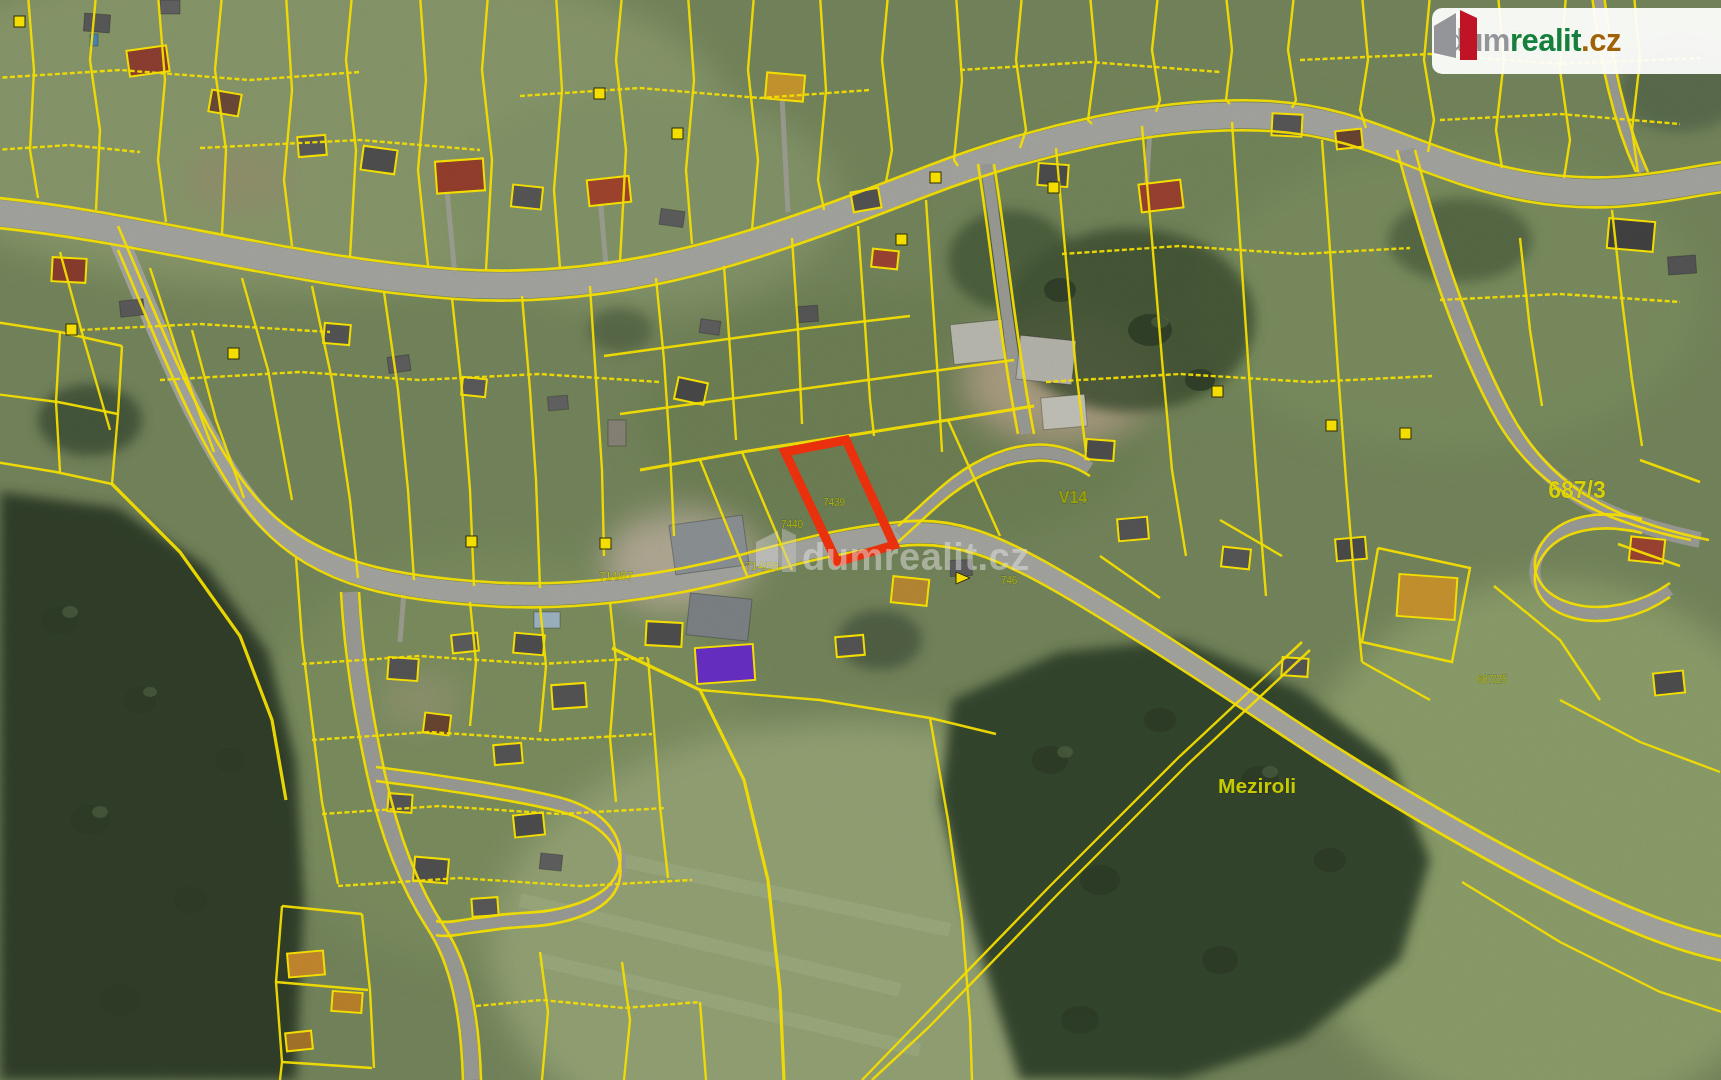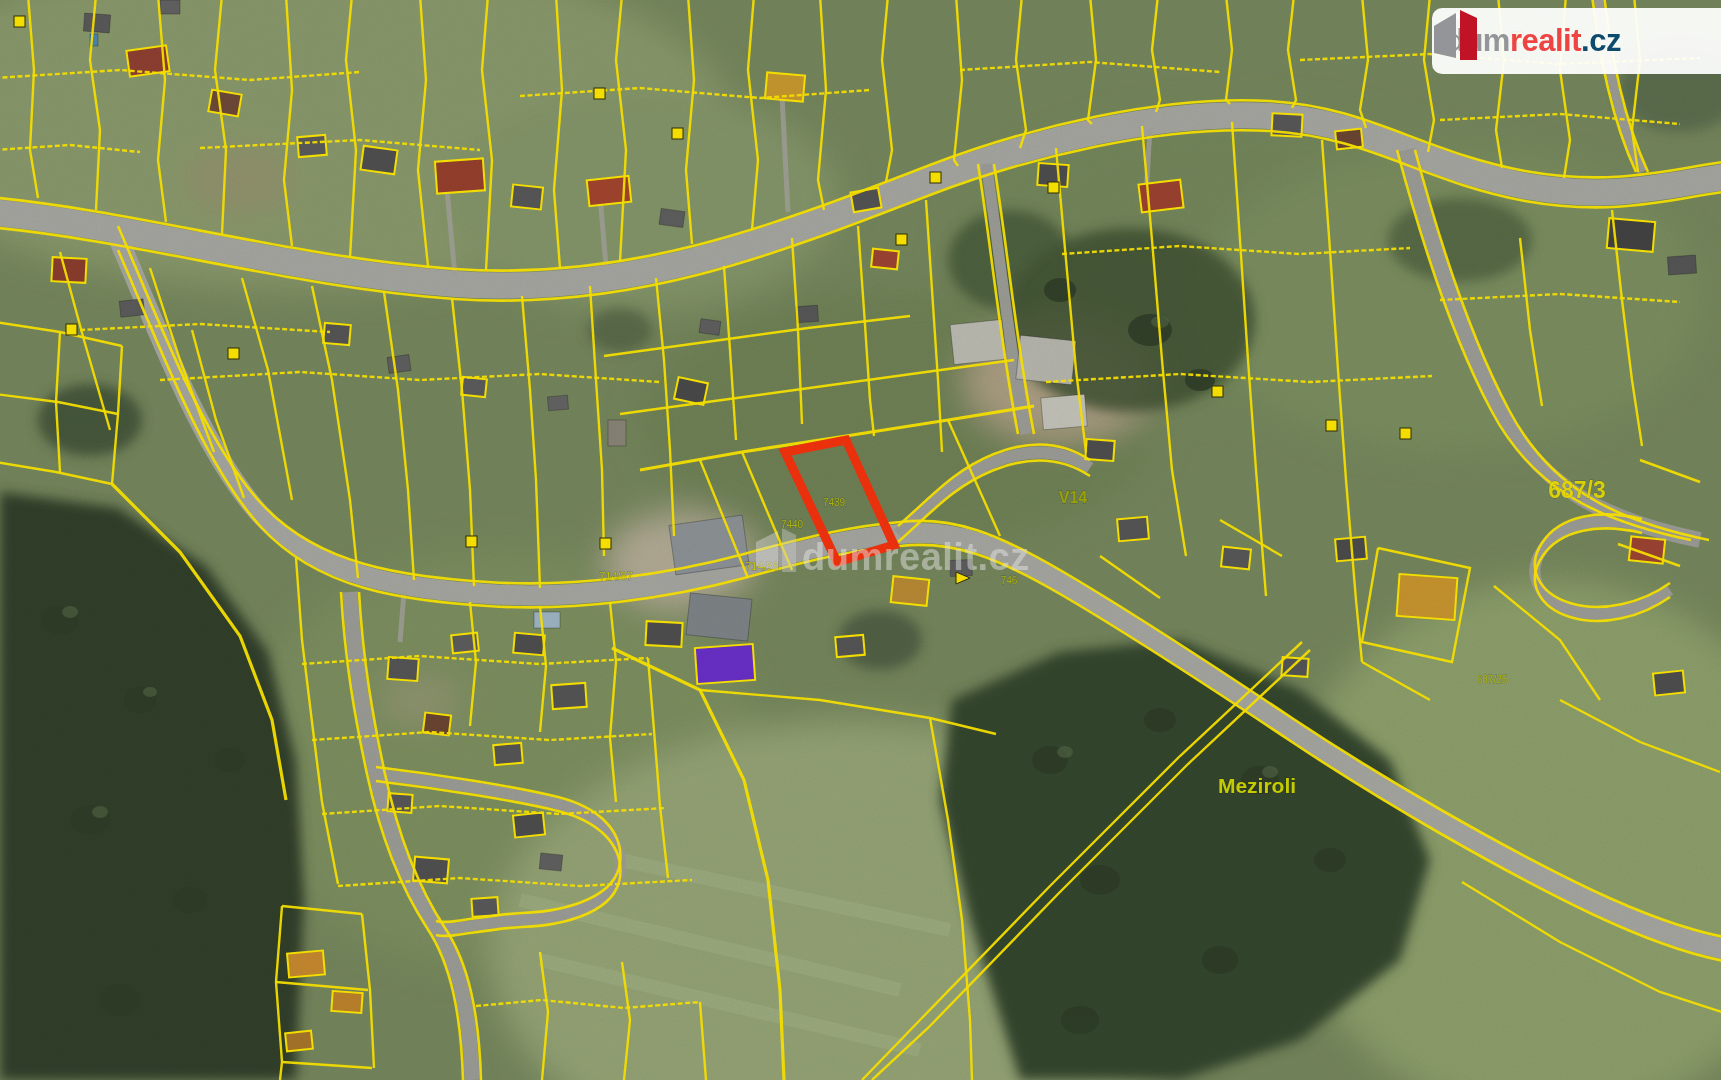--- a/index.html
+++ b/index.html
@@ -378,15 +378,15 @@
 
   <rect x="0" y="0" width="1721" height="1080" filter="url(#grain)" opacity=".06"></rect>
 </svg>
 
 <div class="logo-card">
   <svg width="46" height="52" viewBox="0 0 46 52">
     <polygon points="2,18 24,5 24,50 2,45" fill="#939598"></polygon>
     <polygon points="28,2 45,10 45,52 28,52" fill="#c01426"></polygon>
     <polygon points="24,5 28,2 28,10 24,12" fill="#ffffff"></polygon>
   </svg>
-  <div class="logo-text"><span id="lg-dum" style="color: rgb(147, 149, 152);">dum</span><span id="lg-realit" style="color: #ef4444;">realit</span><span id="lg-cz" style="color: #0c4a6e;">.cz</span></div>
+  <div class="logo-text"><span id="lg-dum" style="color: rgb(147, 149, 152);">dum</span><span id="lg-realit" style="color: #15803d;">realit</span><span id="lg-cz" style="color: #a16207;">.cz</span></div>
 </div>
 </div>
 
 </body></html>

